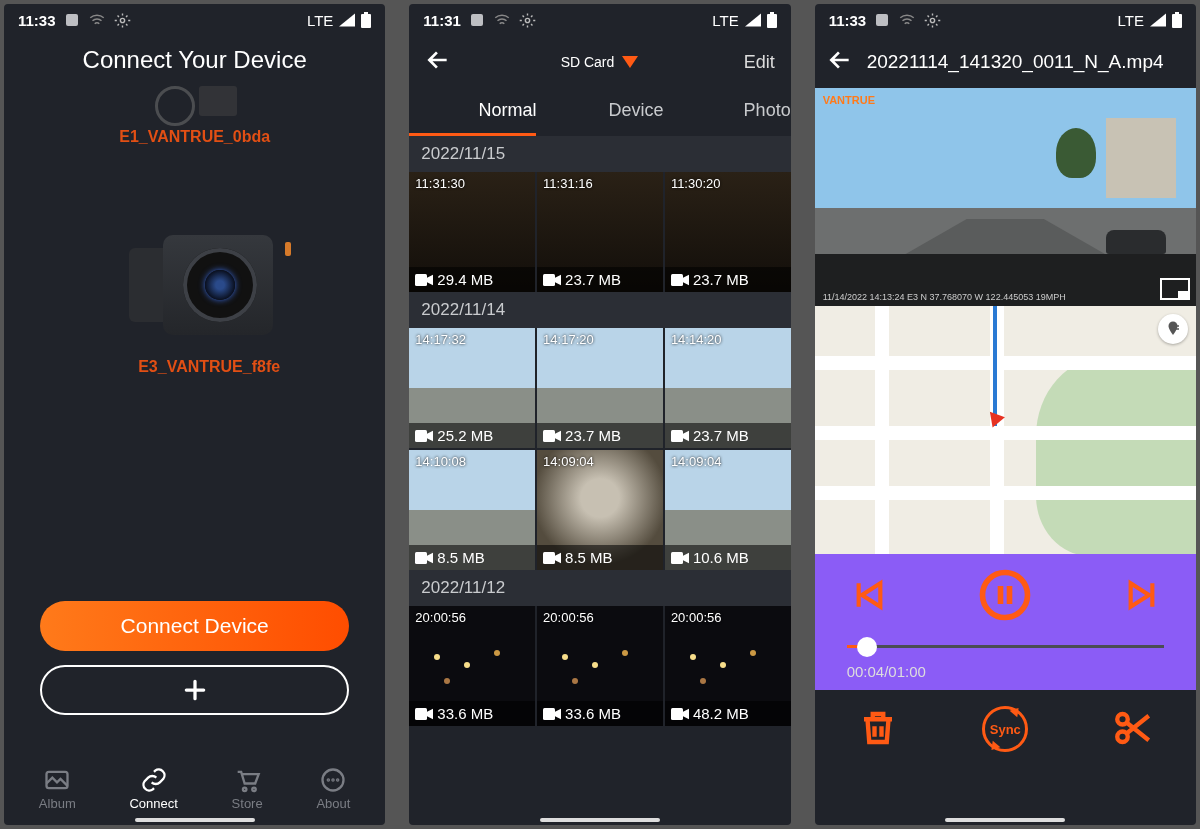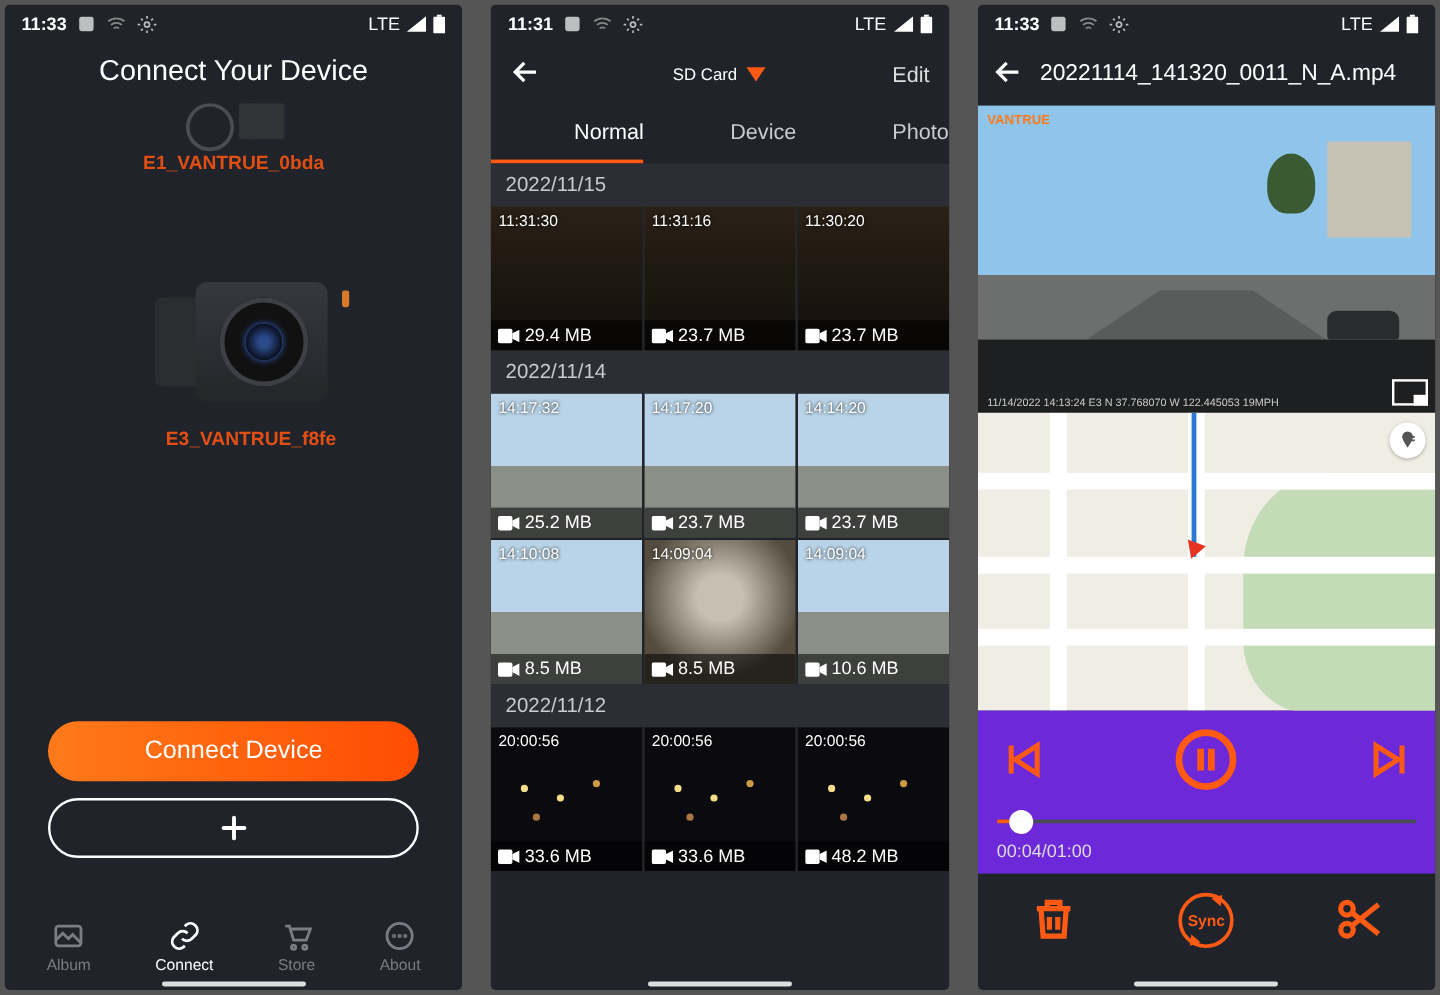--- a/index.html
+++ b/index.html
@@ -53,40 +53,40 @@
   .thumb .sz svg{width:18px;height:14px;fill:#fff;}
   .thumb-img{position:absolute;inset:0;}
   .sky{background:linear-gradient(#b9d4e8 50%,#8a8f88 50%);}
   .dark{background:linear-gradient(#2a2116,#120e0a);}
   .interior{background:radial-gradient(circle at 50% 40%,#c7c0b2 20%,#544c3e 70%);}
   .night{background:#0b0b0f;}
   .night::after{content:"";position:absolute;left:20%;top:40%;width:6px;height:6px;background:#f7dd8a;border-radius:50%;box-shadow:30px 8px #f7dd8a,60px -4px #c94,10px 24px #a74;}
   
   .s3-header{display:flex;align-items:center;height:52px;padding:0 12px;gap:10px;}
   .s3-title{flex:1;font-size:19px;white-space:nowrap;overflow:hidden;}
-  .video{height:256px;background:linear-gradient(#8fc5ea 55%,#6d6f6f 55%);position:relative;}
+  .video{height:218px;background:linear-gradient(#8fc5ea 55%,#6d6f6f 55%);position:relative;}
   .video .brand{position:absolute;top:6px;left:8px;color:#ff7a1a;font-size:11px;font-weight:700;}
   .video .bldg{position:absolute;top:30px;right:20px;width:70px;height:80px;background:#c8c2b4;}
   .video .tree{position:absolute;top:40px;right:100px;width:40px;height:50px;background:#3a5a34;border-radius:50% 50% 40% 40%;}
   .video .road{position:absolute;bottom:0;left:0;right:0;height:40%;background:#5a5c5c;clip-path:polygon(40% 0,60% 0,100% 100%,0 100%);}
   .video .dash{position:absolute;bottom:0;left:0;right:0;height:24%;background:#1e1f20;}
   .video .car{position:absolute;bottom:24%;right:30px;width:60px;height:24px;background:#2a2c2e;border-radius:8px 8px 3px 3px;}
   .video .meta{position:absolute;bottom:4px;left:8px;font-size:9px;color:#ccc;}
   .pip{position:absolute;right:6px;bottom:6px;width:30px;height:22px;border:2px solid #fff;}
   .pip::after{content:"";position:absolute;right:-2px;bottom:-2px;width:12px;height:9px;background:#fff;}
   .map{height:248px;background:#f0ede4;position:relative;overflow:hidden;}
   .map .park{position:absolute;right:-20px;top:50px;width:180px;height:200px;background:#c4dbb7;border-radius:40% 0 0 30%;}
   .map .street{position:absolute;background:#fff;}
   .map .s-h{height:14px;left:0;right:0;}
   .map .s-v{width:14px;top:0;bottom:0;}
   .map .route{position:absolute;top:0;left:178px;width:4px;height:120px;background:#2a7ad4;}
   .map .arrow{position:absolute;top:108px;left:172px;width:0;height:0;border-left:8px solid transparent;border-right:8px solid transparent;border-top:14px solid #e73222;transform:rotate(20deg);}
   .map .pin{position:absolute;top:8px;right:8px;width:30px;height:30px;background:#fff;border-radius:50%;display:flex;align-items:center;justify-content:center;box-shadow:0 1px 3px rgba(0,0,0,.3);}
   .map .pin svg{width:18px;height:18px;fill:#555;}
-  .controls{background:#6d28d9;padding:14px 16px 10px;}
+  .controls{background:#8b5cf6;padding:14px 32px 10px;}
   .ctrl-row{display:flex;justify-content:space-between;align-items:center;}
   .ctrl-row button{background:none;border:none;}
   .ctrl-row svg{width:40px;height:40px;stroke:#ff5a14;fill:none;stroke-width:2.5;}
   .ctrl-row .pause{width:54px;height:54px;}
   .seek{margin-top:12px;position:relative;height:20px;}
   .seek-track{position:absolute;top:8px;left:0;right:0;height:3px;background:#4a4d54;}
   .seek-fill{position:absolute;top:8px;left:0;width:18px;height:3px;background:#ff5a14;}
   .seek-thumb{position:absolute;top:0;left:10px;width:20px;height:20px;background:#fff;border-radius:50%;}
   .time{font-size:15px;margin-top:6px;color:#ddd;}
   .tools{display:flex;justify-content:space-around;padding:16px 0 24px;}

